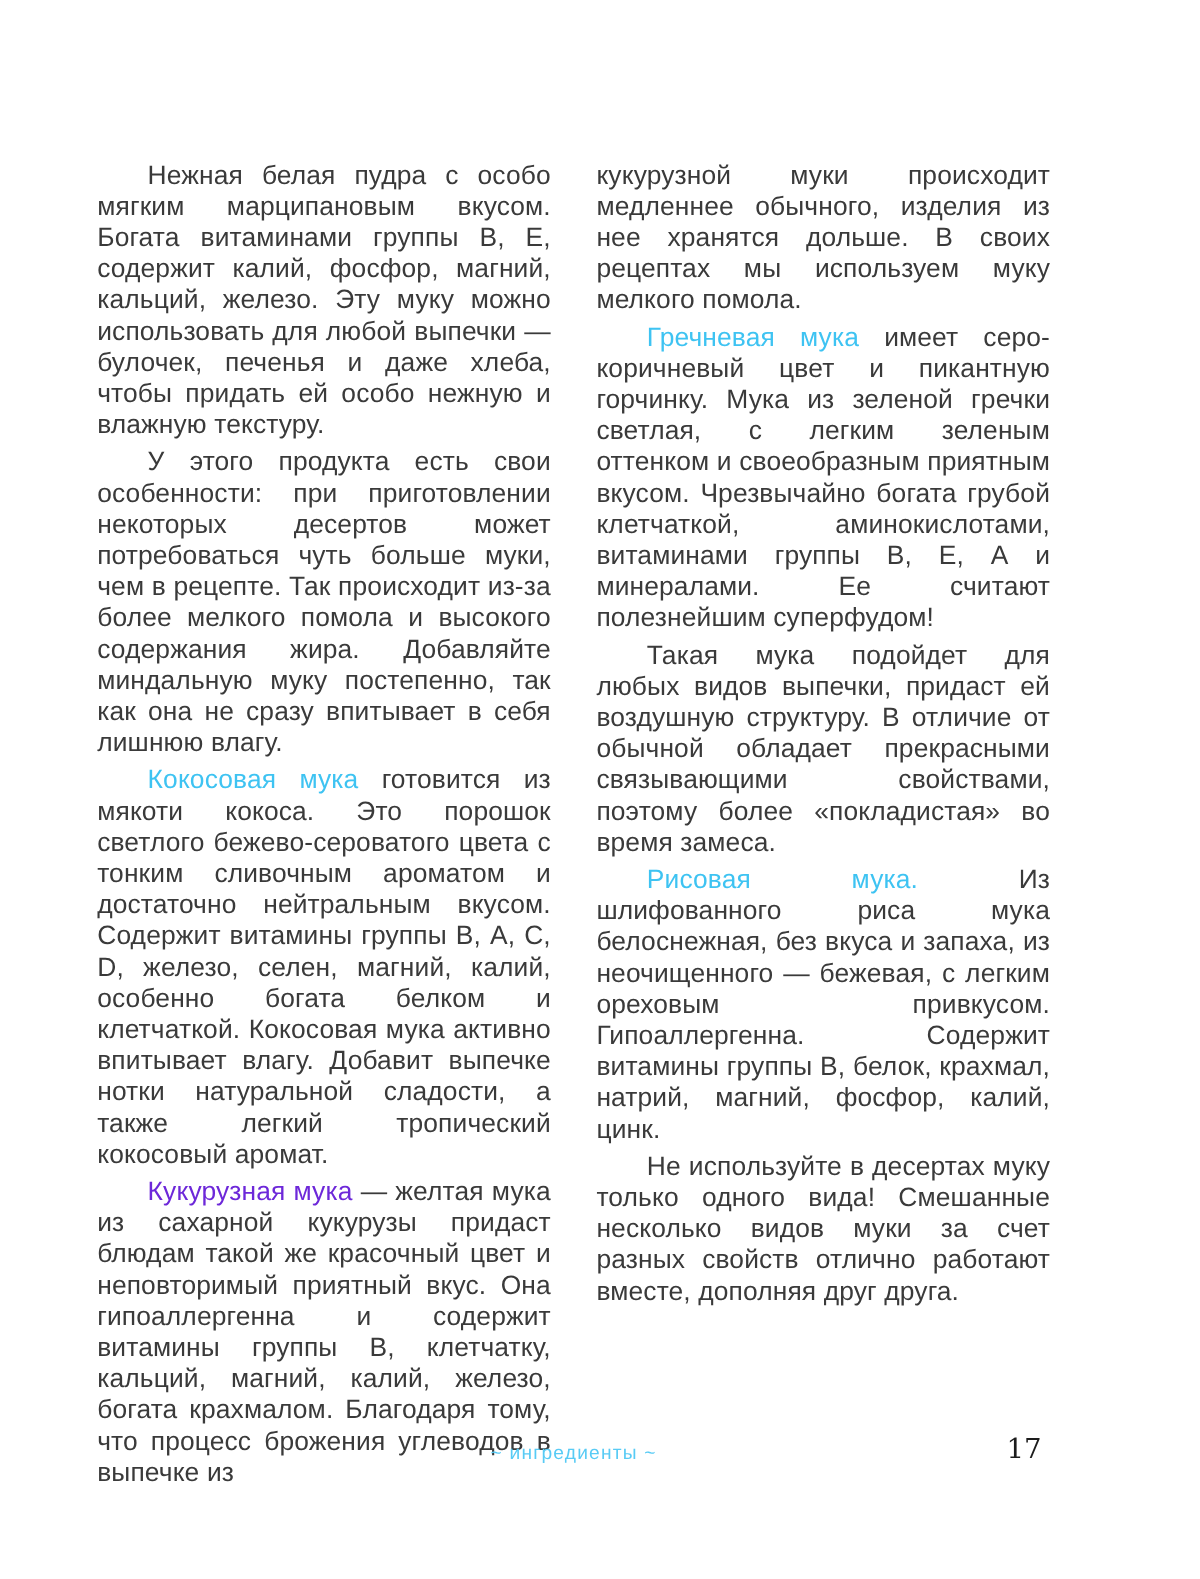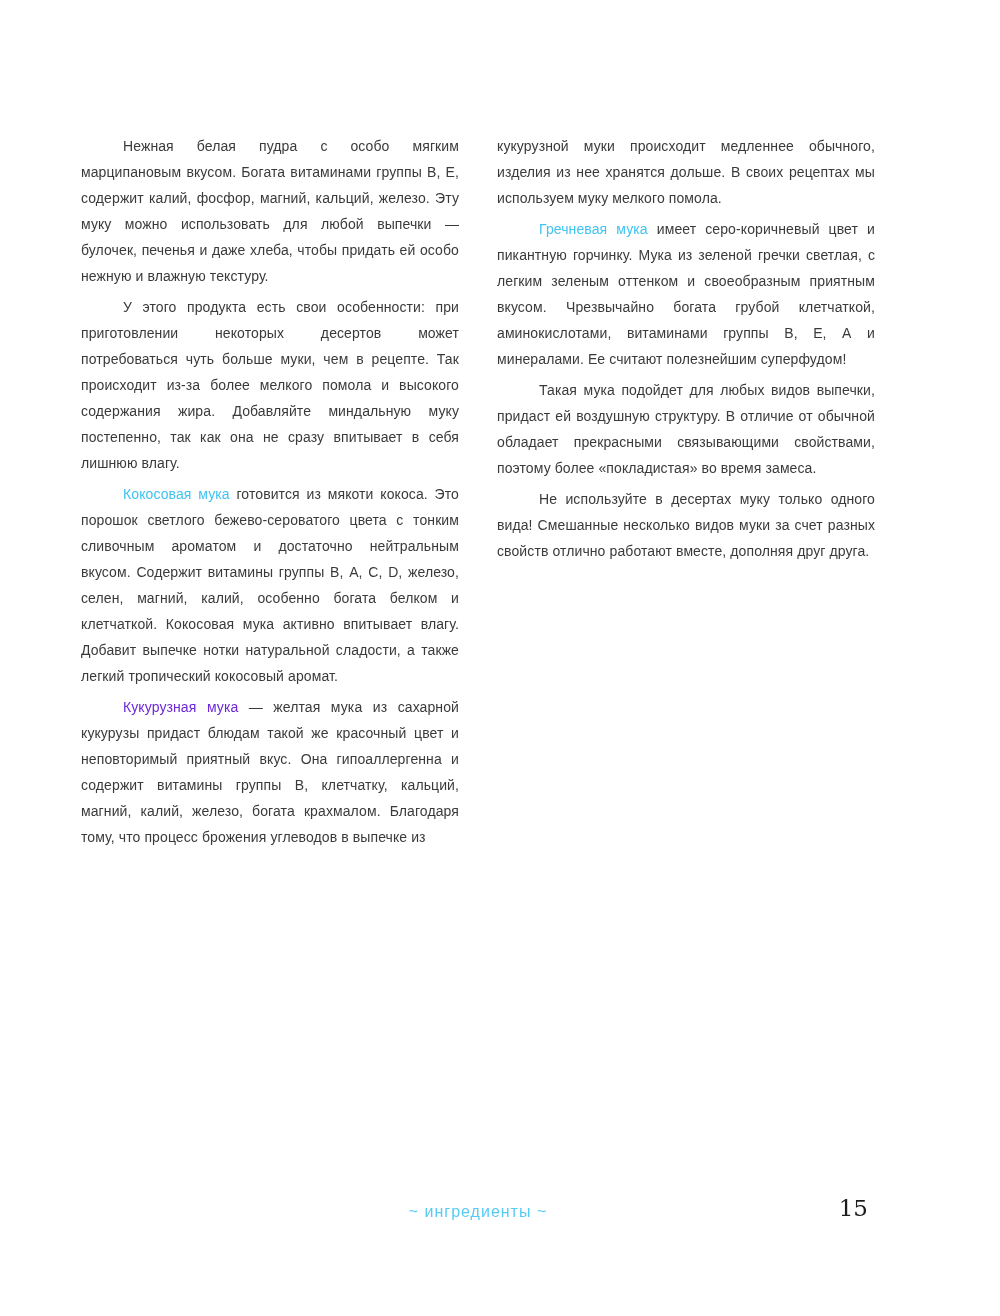--- a/index.html
+++ b/index.html
@@ -16,21 +16,21 @@
   .columns {
     position: absolute;
     left: 81px;
     top: 133px;
     width: 794px;
     display: flex;
     gap: 38px;
   }
   .col {
     width: 378px;
-    font-size: 14px;
+    font-size: 22px;
     line-height: 26px;
     text-align: justify;
     letter-spacing: 0.1px;
   }
   .para { margin: 0; }
   .para + .para { margin-top: 5px; }
   .para.indent { text-indent: 42px; }
   .accent { font-weight: 400; margin-top: 47px; }
   .footer-label {
     position: absolute;
@@ -58,18 +58,19 @@
     <div class="col" id="col-left">
         <p class="para indent"><span>Нежная белая пудра с особо мягким марципановым вкусом. Богата витаминами группы В, Е, содержит калий, фосфор, магний, кальций, железо. Эту муку можно использовать для любой выпечки — булочек, печенья и даже хлеба, чтобы придать ей особо нежную и влажную текстуру.</span></p>
         <p class="para indent"><span>У этого продукта есть свои особенности: при приготовлении некоторых десертов может потребоваться чуть больше муки, чем в рецепте. Так происходит из-за более мелкого помола и высокого содержания жира. Добавляйте миндальную муку постепенно, так как она не сразу впитывает в себя лишнюю влагу.</span></p>
         <p class="para indent"><span class="accent" style="color: rgb(62, 195, 242);">Кокосовая мука</span><span> готовится из мякоти кокоса. Это порошок светлого бежево-сероватого цвета с тонким сливочным ароматом и достаточно нейтральным вкусом. Содержит витамины группы В, А, С, D, железо, селен, магний, калий, особенно богата белком и клетчаткой. Кокосовая мука активно впитывает влагу. Добавит выпечке нотки натуральной сладости, а также легкий тропический кокосовый аромат.</span></p>
         <p class="para indent"><span class="accent" style="color: #6d28d9;">Кукурузная мука</span><span> — желтая мука из сахарной кукурузы придаст блюдам такой же красочный цвет и неповторимый приятный вкус. Она гипоаллергенна и содержит витамины группы В, клетчатку, кальций, магний, калий, железо, богата крахмалом. Благодаря тому, что процесс брожения углеводов в выпечке из</span></p>
       </div>
     <div class="col" id="col-right">
         <p class="para"><span>кукурузной муки происходит медленнее обычного, изделия из нее хранятся дольше. В своих рецептах мы используем муку мелкого помола.</span></p>
         <p class="para indent"><span class="accent" style="color: rgb(62, 195, 242);">Гречневая мука</span><span> имеет серо-коричневый цвет и пикантную горчинку. Мука из зеленой гречки светлая, с легким зеленым оттенком и своеобразным приятным вкусом. Чрезвычайно богата грубой клетчаткой, аминокислотами, витаминами группы В, Е, А и минералами. Ее считают полезнейшим суперфудом!</span></p>
         <p class="para indent"><span>Такая мука подойдет для любых видов выпечки, придаст ей воздушную структуру. В отличие от обычной обладает прекрасными связывающими свойствами, поэтому более «покладистая» во время замеса.</span></p>
+        <p class="para indent"><span class="accent" style="color: rgb(62, 195, 242);">Рисовая мука.</span><span> Из шлифованного риса мука белоснежная, без вкуса и запаха, из неочищенного — бежевая, с легким ореховым привкусом. Гипоаллергенна. Содержит витамины группы В, белок, крахмал, натрий, магний, фосфор, калий, цинк.</span></p>
         <p class="para indent"><span>Не используйте в десертах муку только одного вида! Смешанные несколько видов муки за счет разных свойств отлично работают вместе, дополняя друг друга.</span></p>
       </div>
   </div>
   <div class="footer-label" style="color: rgb(88, 203, 245);">~ ингредиенты ~</div>
-  <div class="page-number" style="color: rgb(28, 28, 28);">15</div>
+  <div class="page-number" style="color: rgb(28, 28, 28);">17</div>
 </div>
 
 </body></html>

